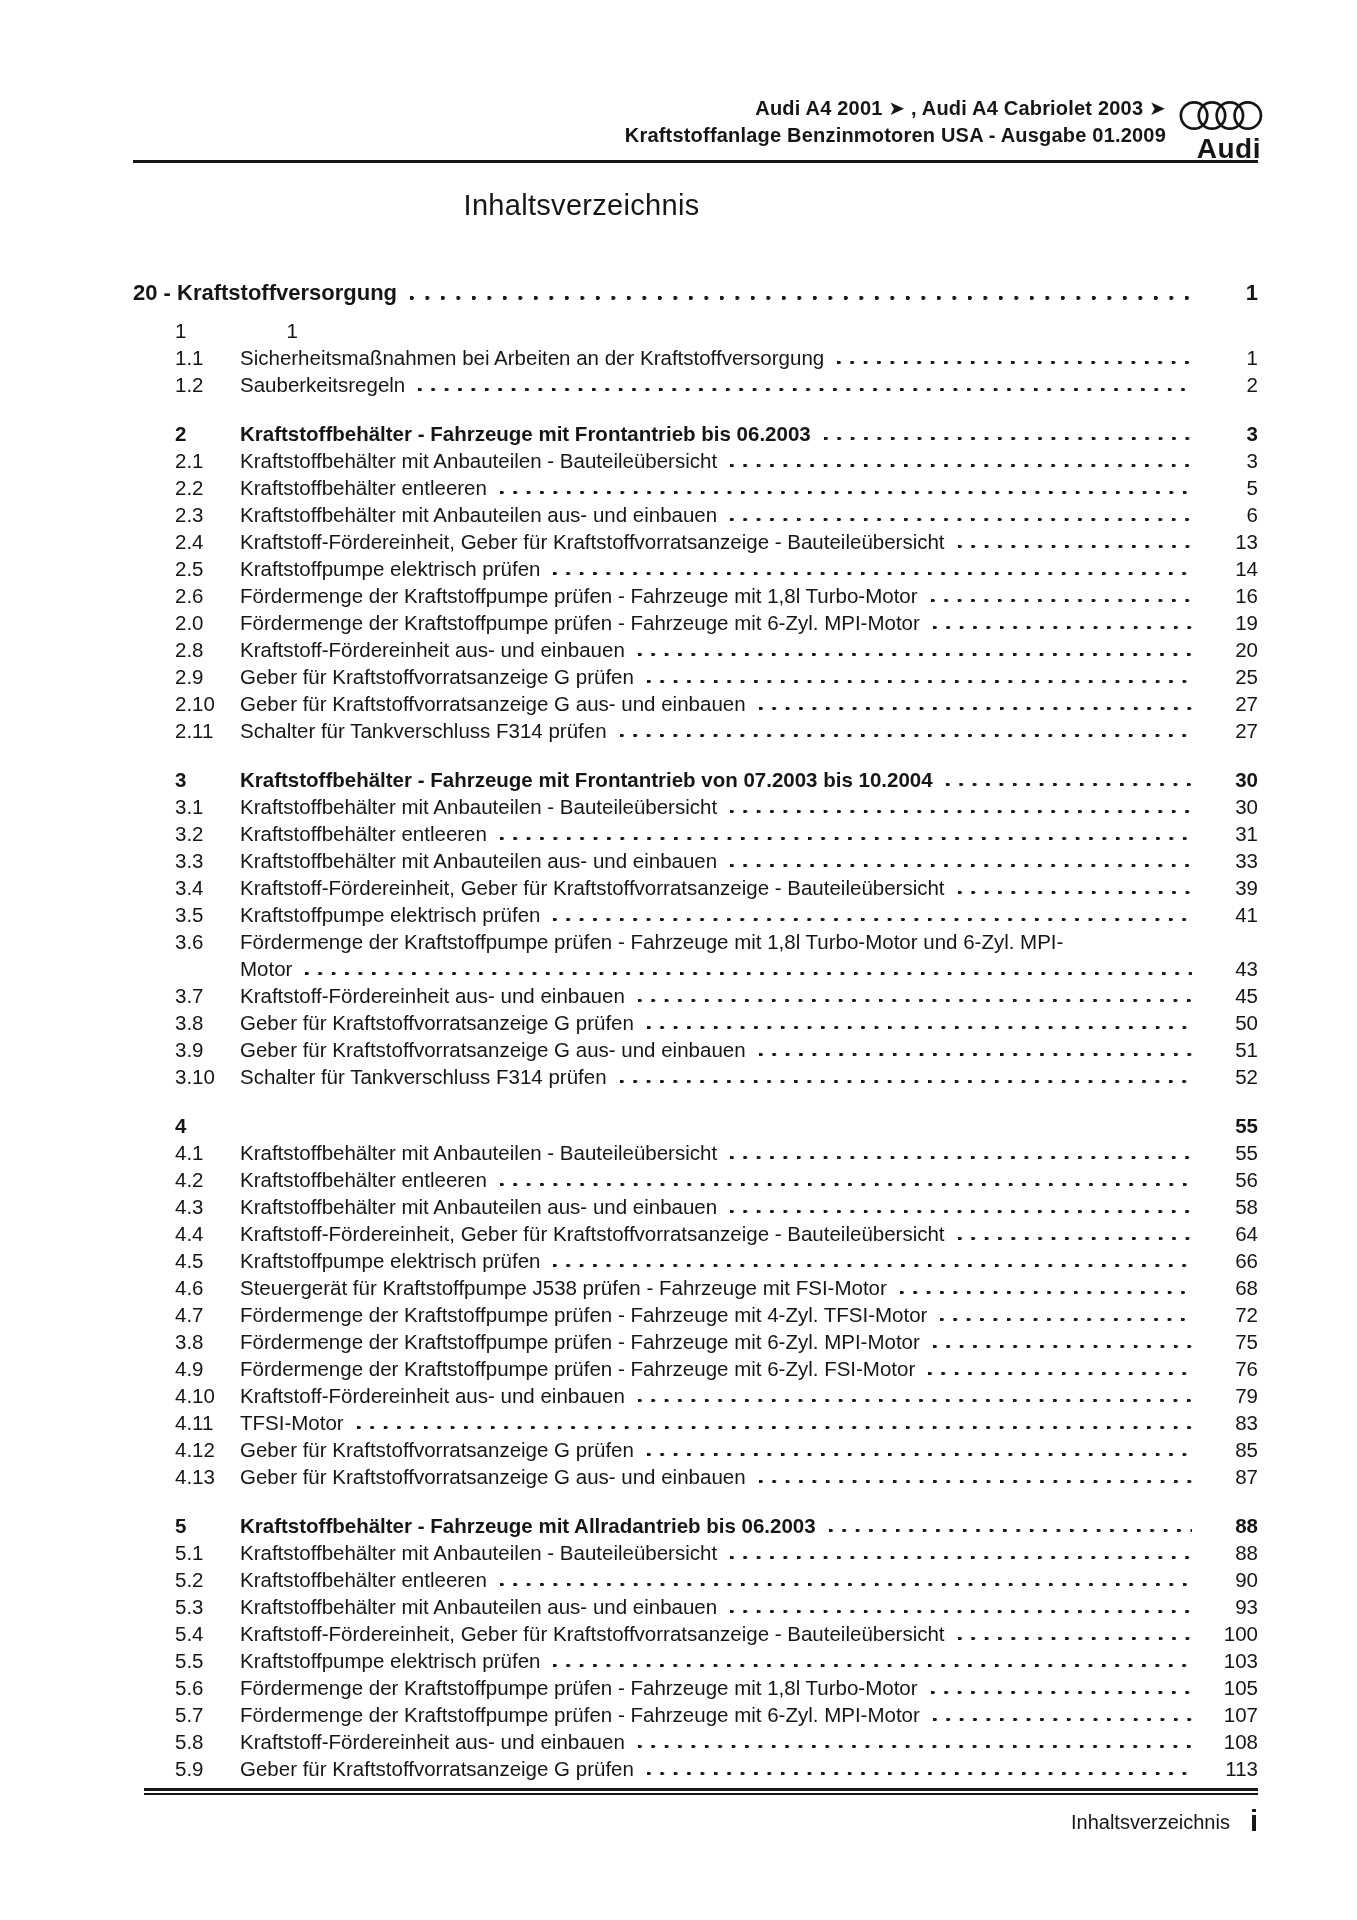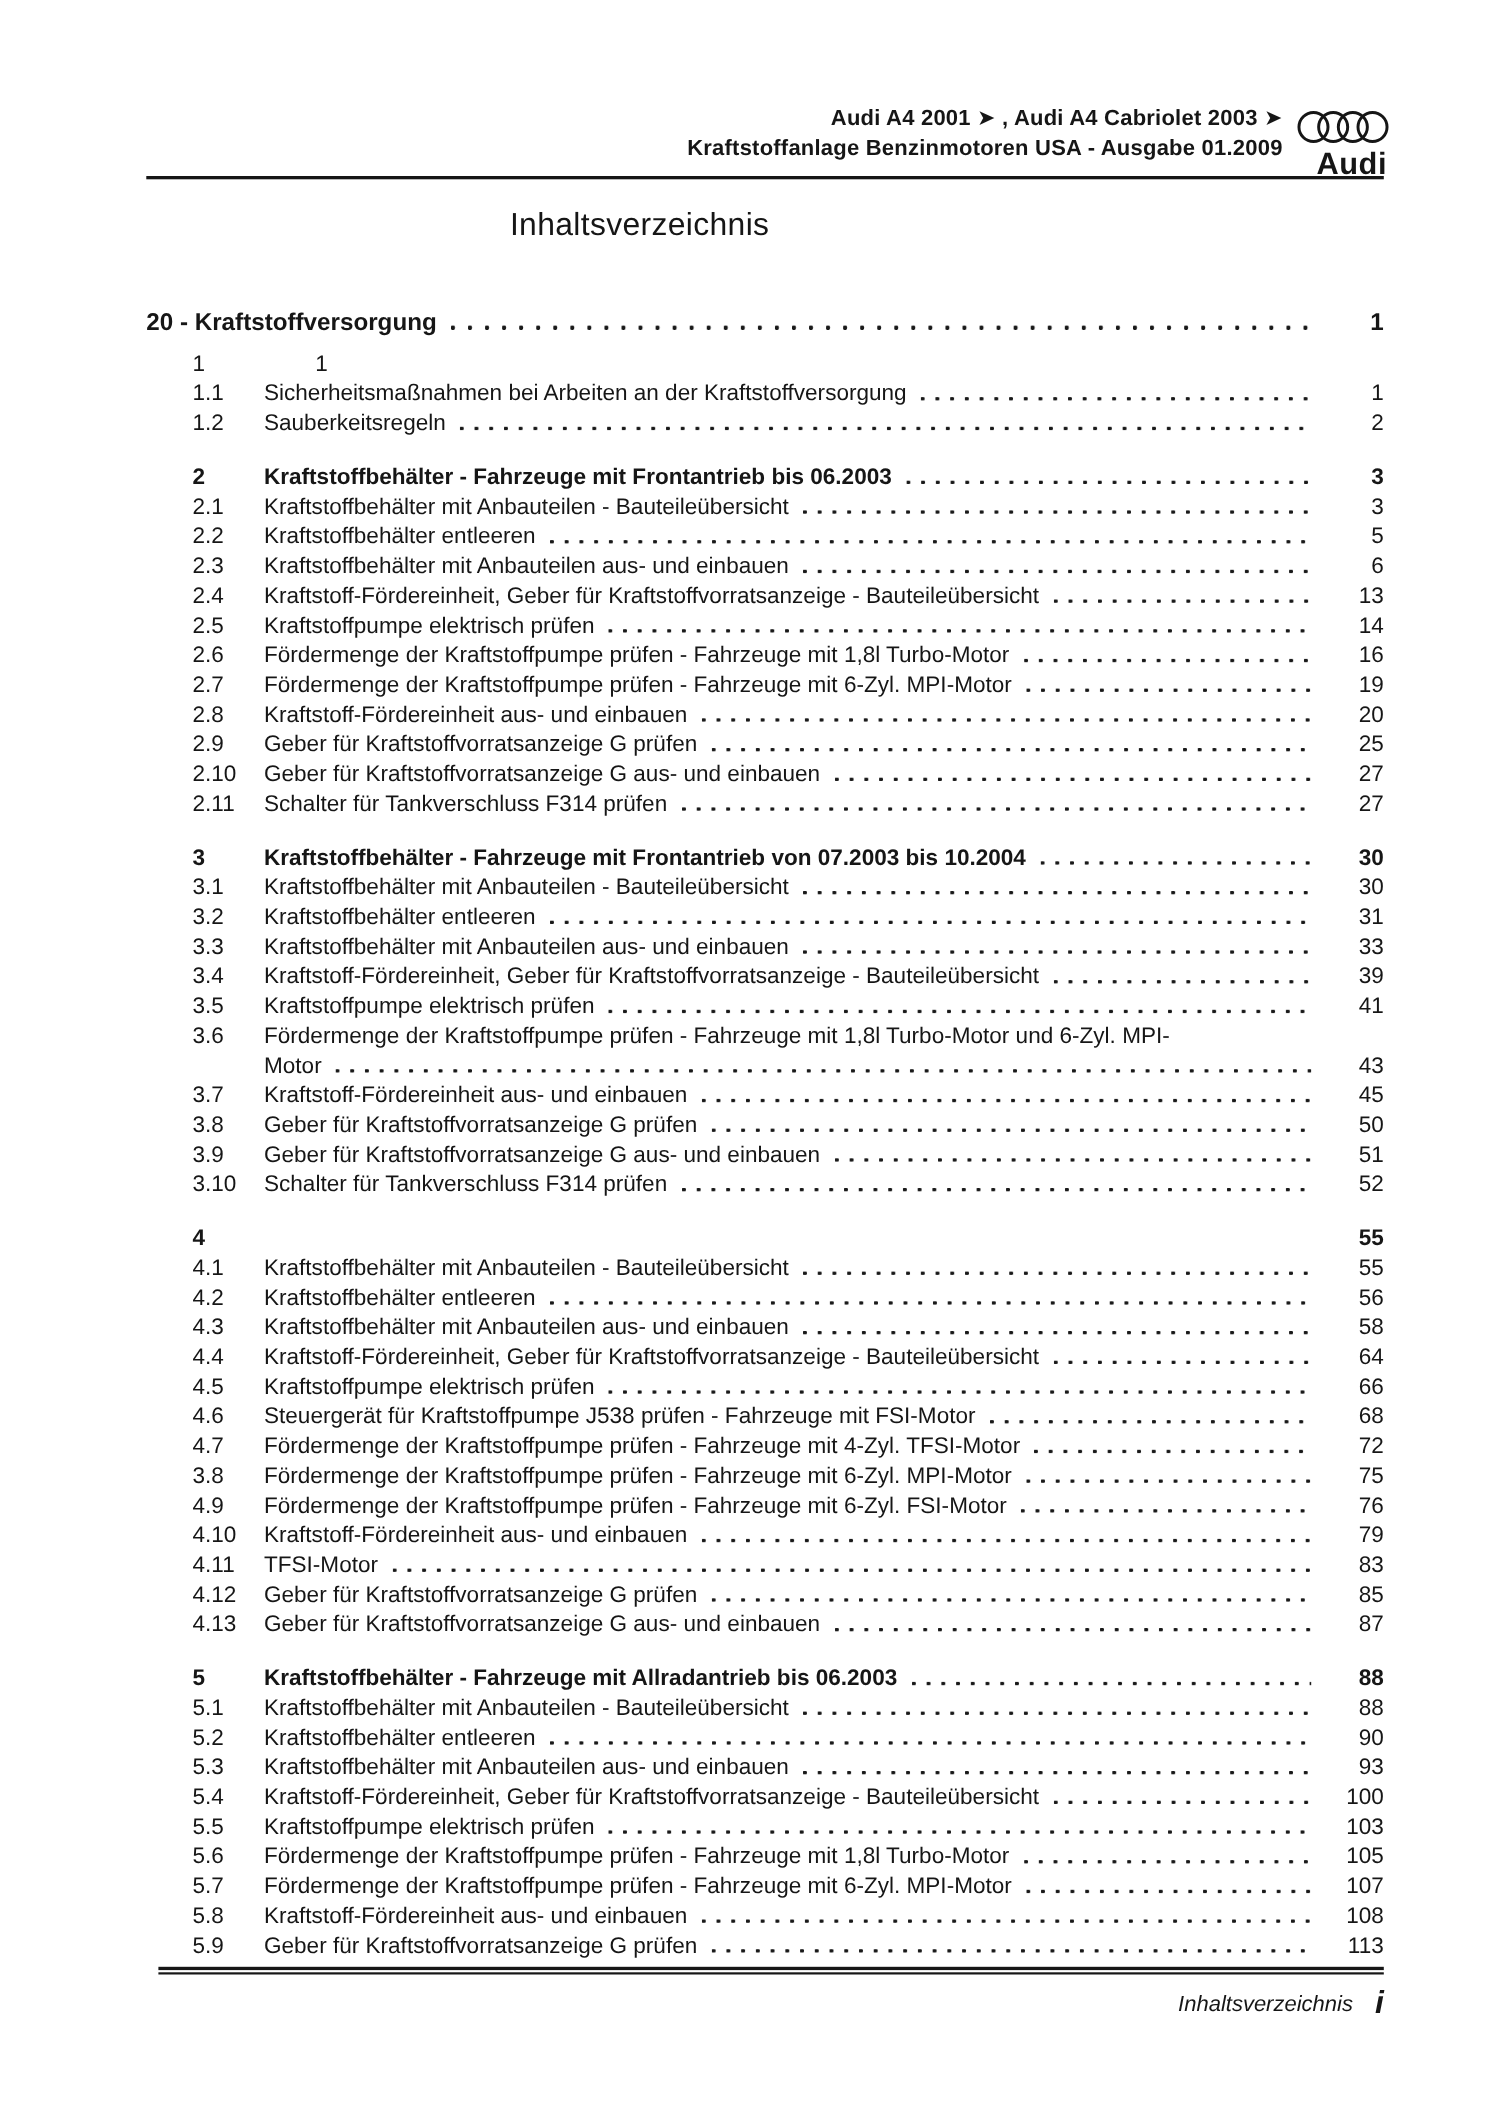--- a/index.html
+++ b/index.html
@@ -93,21 +93,20 @@
     text-align: right;
     align-self: flex-end;
   }
   .chapter .toc-label { white-space: nowrap; }
 
   
   .page-footer {
     position: absolute;
     left: 144px; right: 99px;
     top: 1788px;
-    font-style: italic;
   }
   .footer-rule {
     border-top: 3px solid #161616;
     border-bottom: 2px solid #161616;
     height: 7px;
   }
   .footer-text {
     text-align: right;
     margin-top: 10px;
     font-size: 20px;
@@ -259,21 +258,21 @@
 
       <span class="toc-lastline">
         <span class="toc-text">Fördermenge der Kraftstoffpumpe prüfen - Fahrzeuge mit 1,8l Turbo-Motor</span>
         <span class="leader"></span>
       </span>
     </span>
     <span class="toc-page">16</span>
   </div>
 
   <div class="toc-row">
-    <span class="toc-num">2.7</span>
+    <span class="toc-num">2.0</span>
     <span class="toc-body">
 
       <span class="toc-lastline">
         <span class="toc-text">Fördermenge der Kraftstoffpumpe prüfen - Fahrzeuge mit 6-Zyl. MPI-Motor</span>
         <span class="leader"></span>
       </span>
     </span>
     <span class="toc-page">19</span>
   </div>
 

